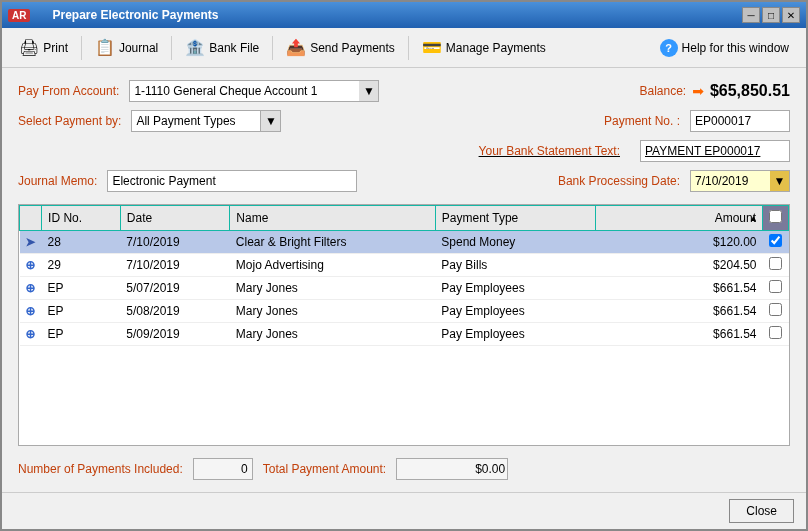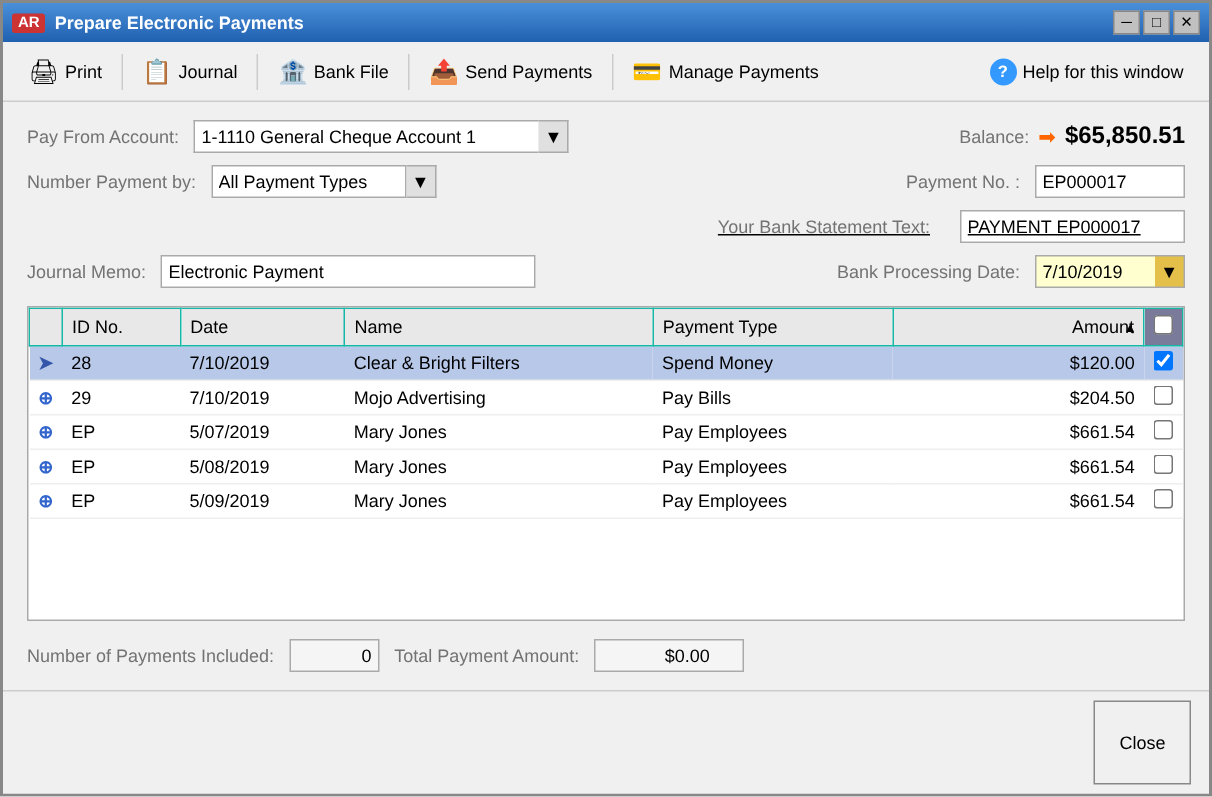--- a/index.html
+++ b/index.html
@@ -1,30 +1,30 @@
 <!DOCTYPE html>
 <html><head>
   <meta charset="utf-8">
   <style>
     * { box-sizing: border-box; margin: 0; padding: 0; font-family: Arial, sans-serif; font-size: 12px; }
     body { background: #d4d0c8; }
     .window { width: 808px; height: 531px; background: #f0f0f0; border: 2px solid #888; position: relative; display: flex; flex-direction: column; }
     .title-bar { background: linear-gradient(to bottom, #4a90d9, #2060b0); color: white; padding: 4px 6px; display: flex; align-items: center; justify-content: space-between; height: 26px; }
-    .title-bar-left { display: flex; align-items: center; gap: 6px; font-size: 12px; font-weight: bold; }
+    .title-bar-left { display: flex; align-items: center; gap: 22px; font-size: 12px; font-weight: bold; }
     .title-bar-badge { background: #cc3333; color: white; font-size: 10px; font-weight: bold; padding: 1px 4px; border-radius: 2px; }
     .title-bar-controls { display: flex; gap: 2px; }
     .title-bar-controls button { width: 18px; height: 16px; font-size: 10px; background: #c0c0c0; border: 1px solid #888; cursor: pointer; display: flex; align-items: center; justify-content: center; padding: 0; }
     .toolbar { background: #f0f0f0; border-bottom: 1px solid #ccc; padding: 4px 8px; display: flex; align-items: center; gap: 2px; height: 40px; }
     .toolbar-btn { display: flex; align-items: center; gap: 4px; padding: 3px 8px; background: #f0f0f0; border: 1px solid transparent; cursor: pointer; height: 30px; font-size: 12px; }
     .toolbar-separator { width: 1px; background: #ccc; height: 24px; margin: 0 2px; }
     .toolbar-icon { font-size: 16px; }
     .help-btn { margin-left: auto; display: flex; align-items: center; gap: 4px; padding: 3px 8px; background: #f0f0f0; border: 1px solid transparent; cursor: pointer; height: 30px; }
     .content { padding: 12px 16px; flex: 1; display: flex; flex-direction: column; gap: 8px; }
     .form-row { display: flex; align-items: center; gap: 10px; }
-    .form-label { color: #737373; white-space: nowrap; }
+    .form-label { color: #c2410c; white-space: nowrap; }
     .form-input { height: 22px; border: 1px solid #aaa; background: white; padding: 2px 4px; font-size: 12px; }
     .select-with-arrow { display: flex; align-items: center; }
     .select-arrow { width: 20px; height: 22px; background: #e0e0e0; border: 1px solid #aaa; border-left: none; display: flex; align-items: center; justify-content: center; cursor: pointer; }
     .pay-from-input { width: 230px; border-right: none; }
     .balance-row { display: flex; align-items: center; gap: 6px; margin-left: auto; }
     .balance-arrow { color: #ff6600; font-size: 14px; }
     .balance-value { font-size: 16px; font-weight: bold; }
     .payment-no-input { width: 100px; }
     .bank-stmt-input { width: 150px; }
     .date-input { width: 80px; border-right: none; }
@@ -36,23 +36,23 @@
     thead th { border: 1px solid #14b8a6; padding: 4px 6px; text-align: left; font-weight: normal; white-space: nowrap; position: relative; }
     thead th.amount-col { text-align: right; }
     tbody tr { background: white; }
     tbody tr.selected { background: #b8c8e8; }
     tbody td { border-bottom: 1px solid #eee; padding: 3px 6px; white-space: nowrap; }
     tbody td.amount-col { text-align: right; }
     .check-col { width: 22px; text-align: center; }
     .sort-arrow { font-size: 9px; position: absolute; right: 4px; top: 50%; transform: translateY(-50%); }
     .footer-row { display: flex; align-items: center; gap: 10px; padding-top: 4px; }
     .footer-input { width: 60px; height: 22px; border: 1px solid #aaa; background: #f5f5f5; text-align: right; padding: 2px 4px; font-size: 12px; }
-    .footer-total { width: 100px; height: 22px; border: 1px solid #aaa; background: #f5f5f5; text-align: right; padding: 2px 22px; font-size: 12px; }
+    .footer-total { width: 112px; height: 22px; border: 1px solid #aaa; background: #f5f5f5; text-align: right; padding: 2px 2px; font-size: 12px; }
     .bottom-bar { display: flex; justify-content: flex-end; padding: 6px 12px; border-top: 1px solid #ccc; background: #f0f0f0; }
-    .close-btn { padding: 20px 16px; background: #f0f0f0; border: 1px solid #888; cursor: pointer; font-size: 12px; }
+    .close-btn { padding: 4px 16px; background: #f0f0f0; border: 1px solid #888; cursor: pointer; font-size: 12px; }
     .selected-icon-col { background: #b8c8e8; }
   </style>
 </head>
 <body>
 
 <div class="window">
 
   <div class="title-bar">
     <div class="title-bar-left">
       <span class="title-bar-badge">AR</span>
@@ -105,21 +105,21 @@
         <div class="select-arrow">▼</div>
       </div>
       <div class="balance-row">
         <span class="form-label">Balance:</span>
         <span class="balance-arrow">➡</span>
         <span class="balance-value">$65,850.51</span>
       </div>
     </div>
 
     <div class="form-row">
-      <span class="form-label">Number Payment by:</span>
+      <span class="form-label">Select Payment by:</span>
       <div class="select-with-arrow">
         <input class="form-input" type="text" value="All Payment Types" readonly="" style="width: 130px;">
         <div class="select-arrow">▼</div>
       </div>
       <div style="margin-left:auto;display:flex;align-items:center;gap:10px;justify-content:space-between;">
         <span class="form-label">Payment No. :</span>
         <input class="form-input payment-no-input" type="text" value="EP000017" style="">
       </div>
     </div>
 

